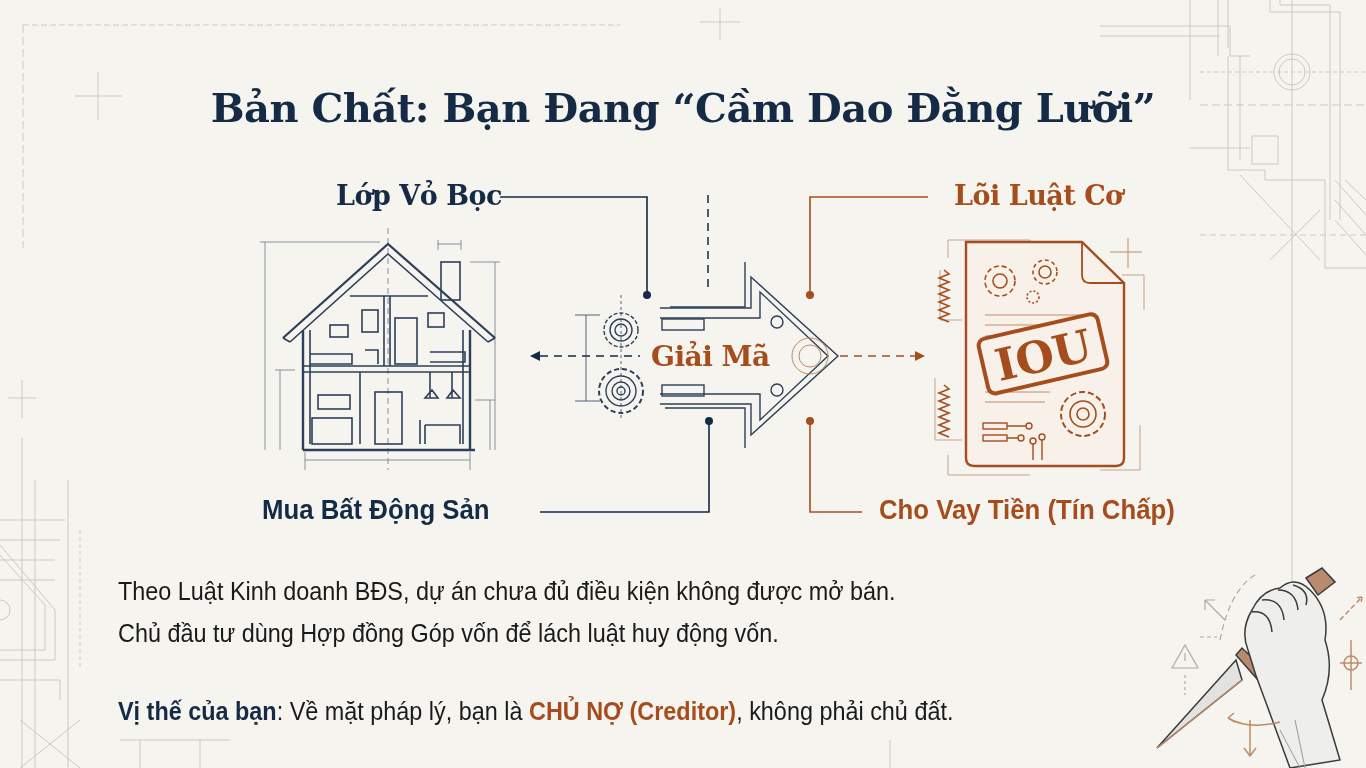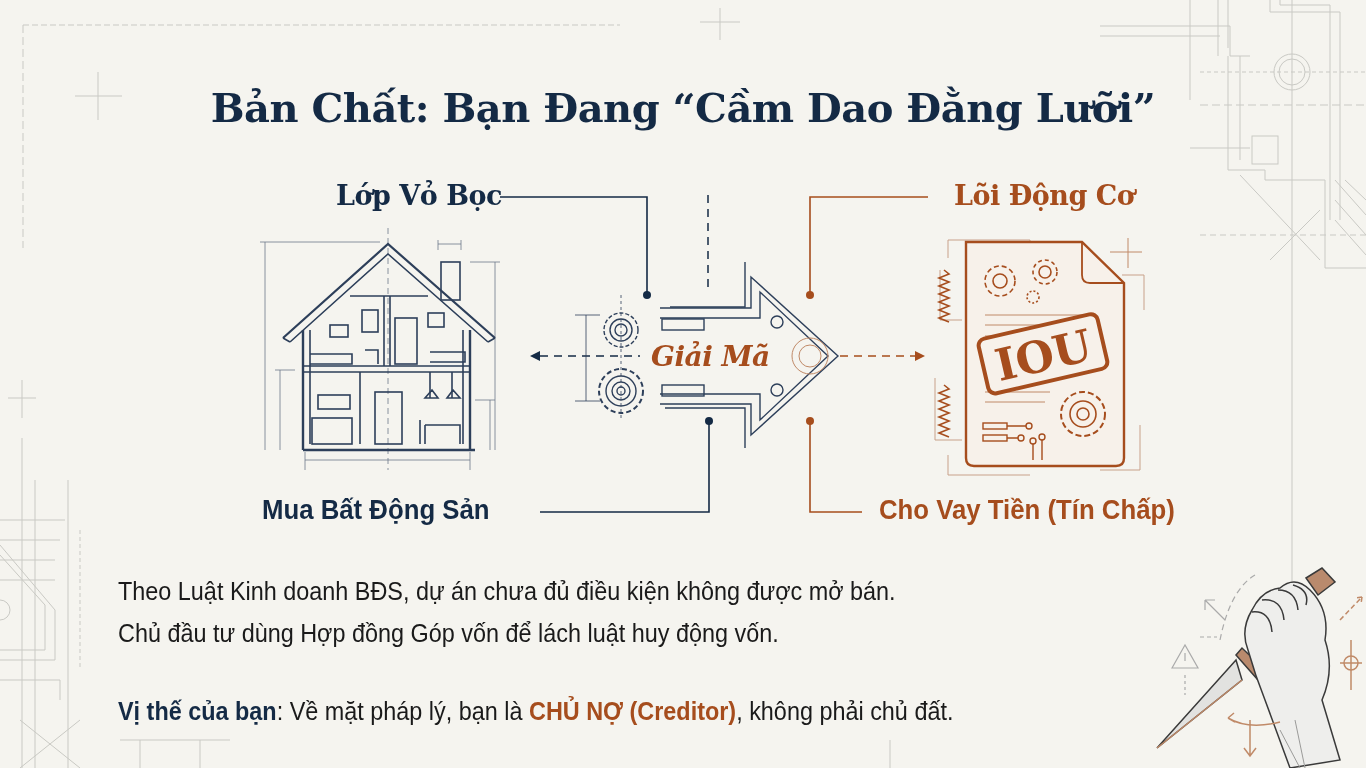--- a/index.html
+++ b/index.html
@@ -248,19 +248,19 @@
       <circle cx="1351" cy="663" r="7"></circle>
       <path d="M1340 663 H1362 M1351 640 V690"></path>
       <path d="M1250 720 V755 M1244 748 L1250 756 L1256 748"></path>
       <path d="M1228 718 Q1248 730 1280 722 M1228 718 L1234 713 M1228 718 L1235 722"></path>
     </g>
   </g>
 </svg>
 
 <div class="label label-serif navy" style="left:307px; top:180px;margin-left:29px;">Lớp Vỏ Bọc</div>
 <div class="label label-sans navy" style="left:262px; top:494px;">Mua Bất Động Sản</div>
-<div class="label label-serif rust" style="left:651px; top:340px; font-size:28px;font-style:italic;">Giải Mã</div>
-<div class="label label-serif rust" style="left:954px; top:180px;">Lõi Động Cơ</div>
+<div class="label label-serif rust" style="left:651px; top:340px; font-size:28px;">Giải Mã</div>
+<div class="label label-serif rust" style="left:954px; top:180px;">Lõi Luật Cơ</div>
 <div class="label label-sans rust" style="left:879px; top:494px;">Cho Vay Tiền (Tín Chấp)</div>
 
 <div class="body-text" style="top:576px;">Theo Luật Kinh doanh BĐS, dự án chưa đủ điều kiện không được mở bán.</div>
 <div class="body-text" style="top:618px;">Chủ đầu tư dùng Hợp đồng Góp vốn để lách luật huy động vốn.</div>
 <div class="body-text" style="top:696px;"><b class="navy">Vị thế của bạn</b><span>: Về mặt pháp lý, bạn là </span><b class="rust">CHỦ NỢ (Creditor)</b><span>, không phải chủ đất.</span></div>
 
 </body></html>

